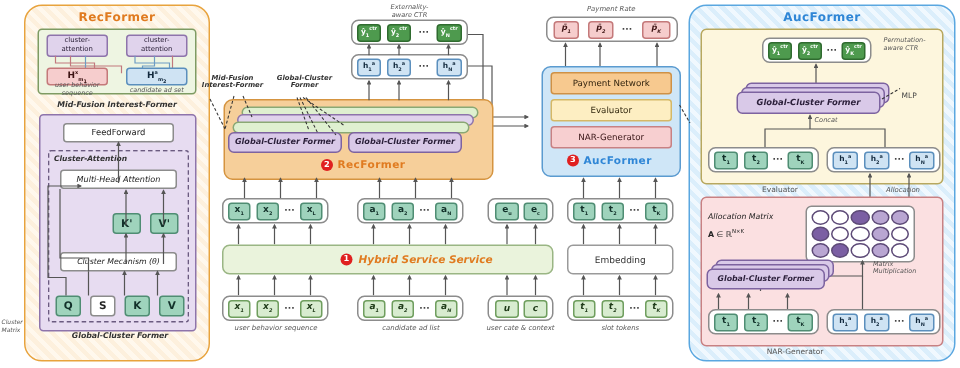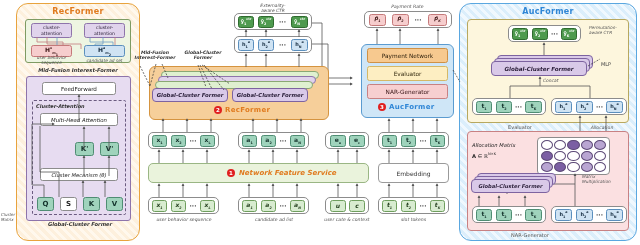--- a/index.html
+++ b/index.html
@@ -326,21 +326,21 @@
     <line x1="190" y1="14" x2="190" y2="1" stroke="#555" stroke-width="0.8" marker-end="url(#ar6)"></line>
     <line x1="209" y1="14" x2="209" y2="1" stroke="#555" stroke-width="0.8" marker-end="url(#ar6)"></line>
     <line x1="241" y1="14" x2="241" y2="1" stroke="#555" stroke-width="0.8" marker-end="url(#ar6)"></line>
     <line x1="265" y1="14" x2="265" y2="1" stroke="#555" stroke-width="0.8" marker-end="url(#ar6)"></line>
     <line x1="289" y1="14" x2="289" y2="1" stroke="#555" stroke-width="0.8" marker-end="url(#ar6)"></line>
   </svg>
 
   <div class="abs" style="left:148px;top:163px;width:221px;height:20px;background:#eaf3dc;border:1px solid #9ab684;border-radius:5px;"></div>
   <div class="abs badge" style="left:227px;top:169px;">1</div>
   <div class="abs" style="left:239px;top:168px;width:120px;height:11px;line-height:11px;
-              font-size:7px;font-weight:bold;font-style:italic;color:#e07b20;">Network Feature Service</div>
+              font-size:7px;font-weight:bold;font-style:italic;color:#e07b20;">Hybrid Service Service</div>
 
   <div class="abs ctr inner-card-plain" style="left:378px;top:163px;width:71px;height:20px;font-size:6px;color:#333;">
     <span>Embedding</span>
   </div>
 
   <svg class="abs" style="left:148px;top:183px;width:301px;height:14px;" viewBox="0 0 301 14">
     <defs>
         <marker id="ar7" markerWidth="4" markerHeight="4" refX="3" refY="2" orient="auto">
       <path d="M0,0 L4,2 L0,4 z" fill="#555"></path>
         </marker>

